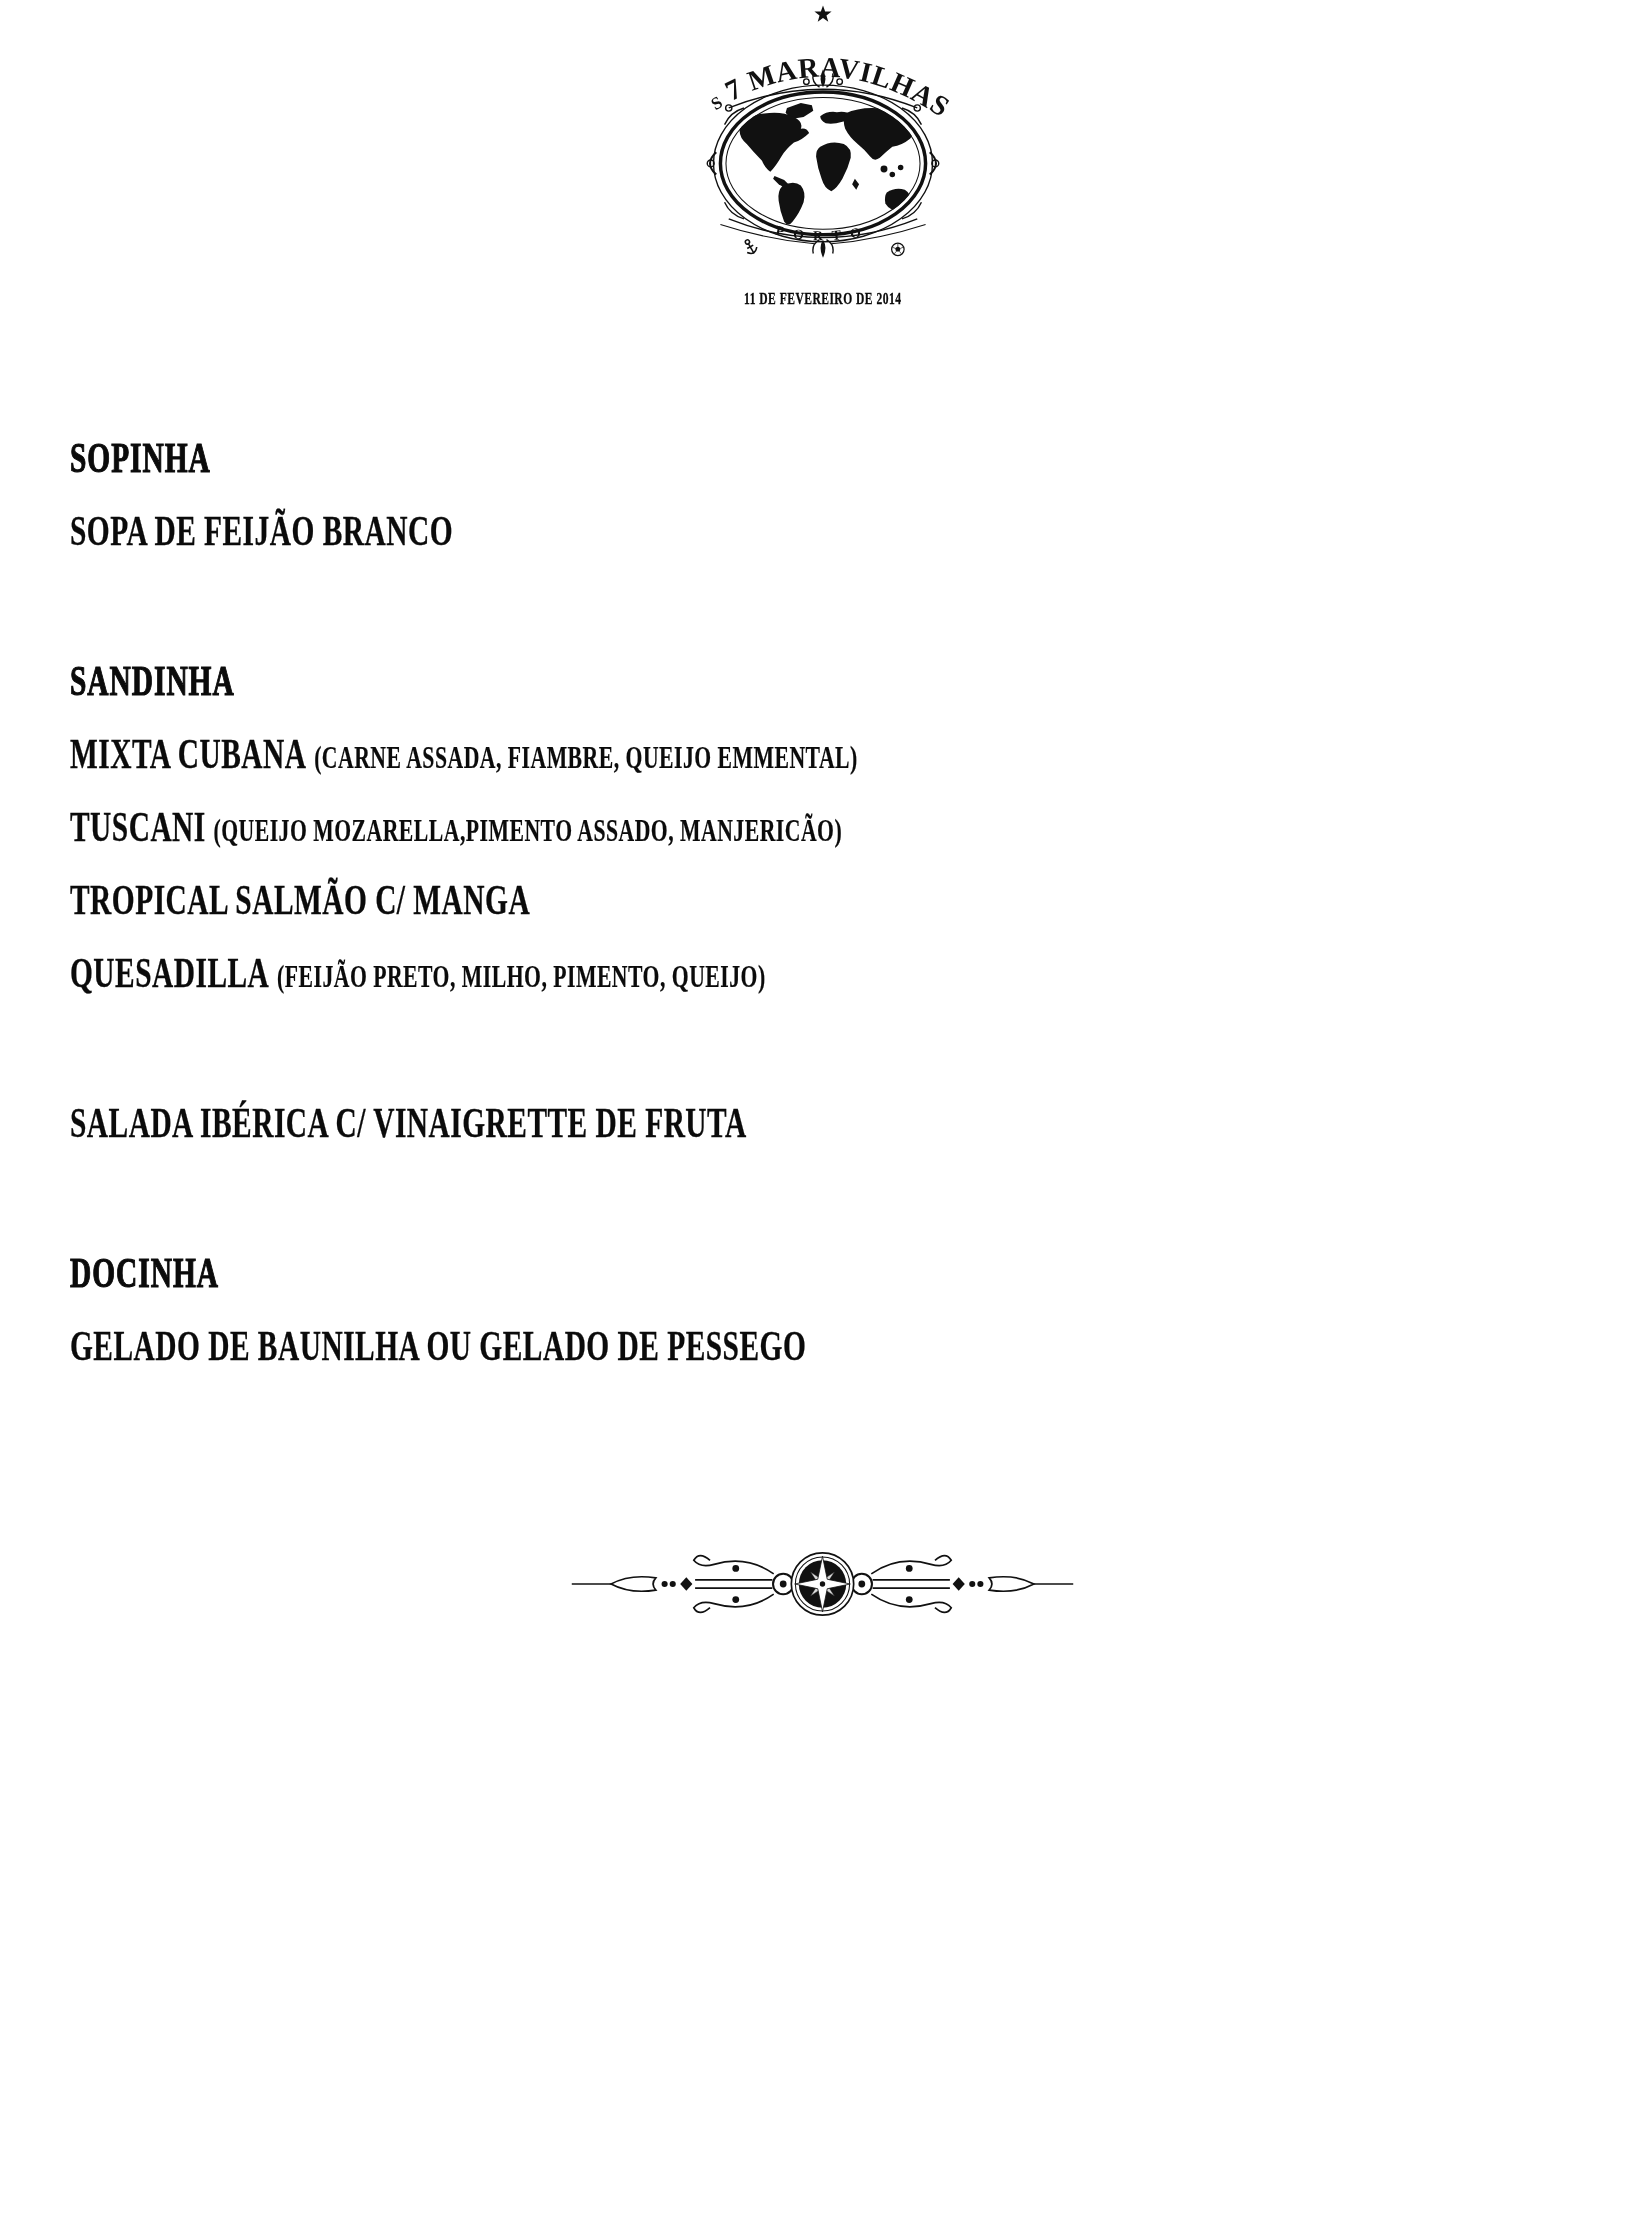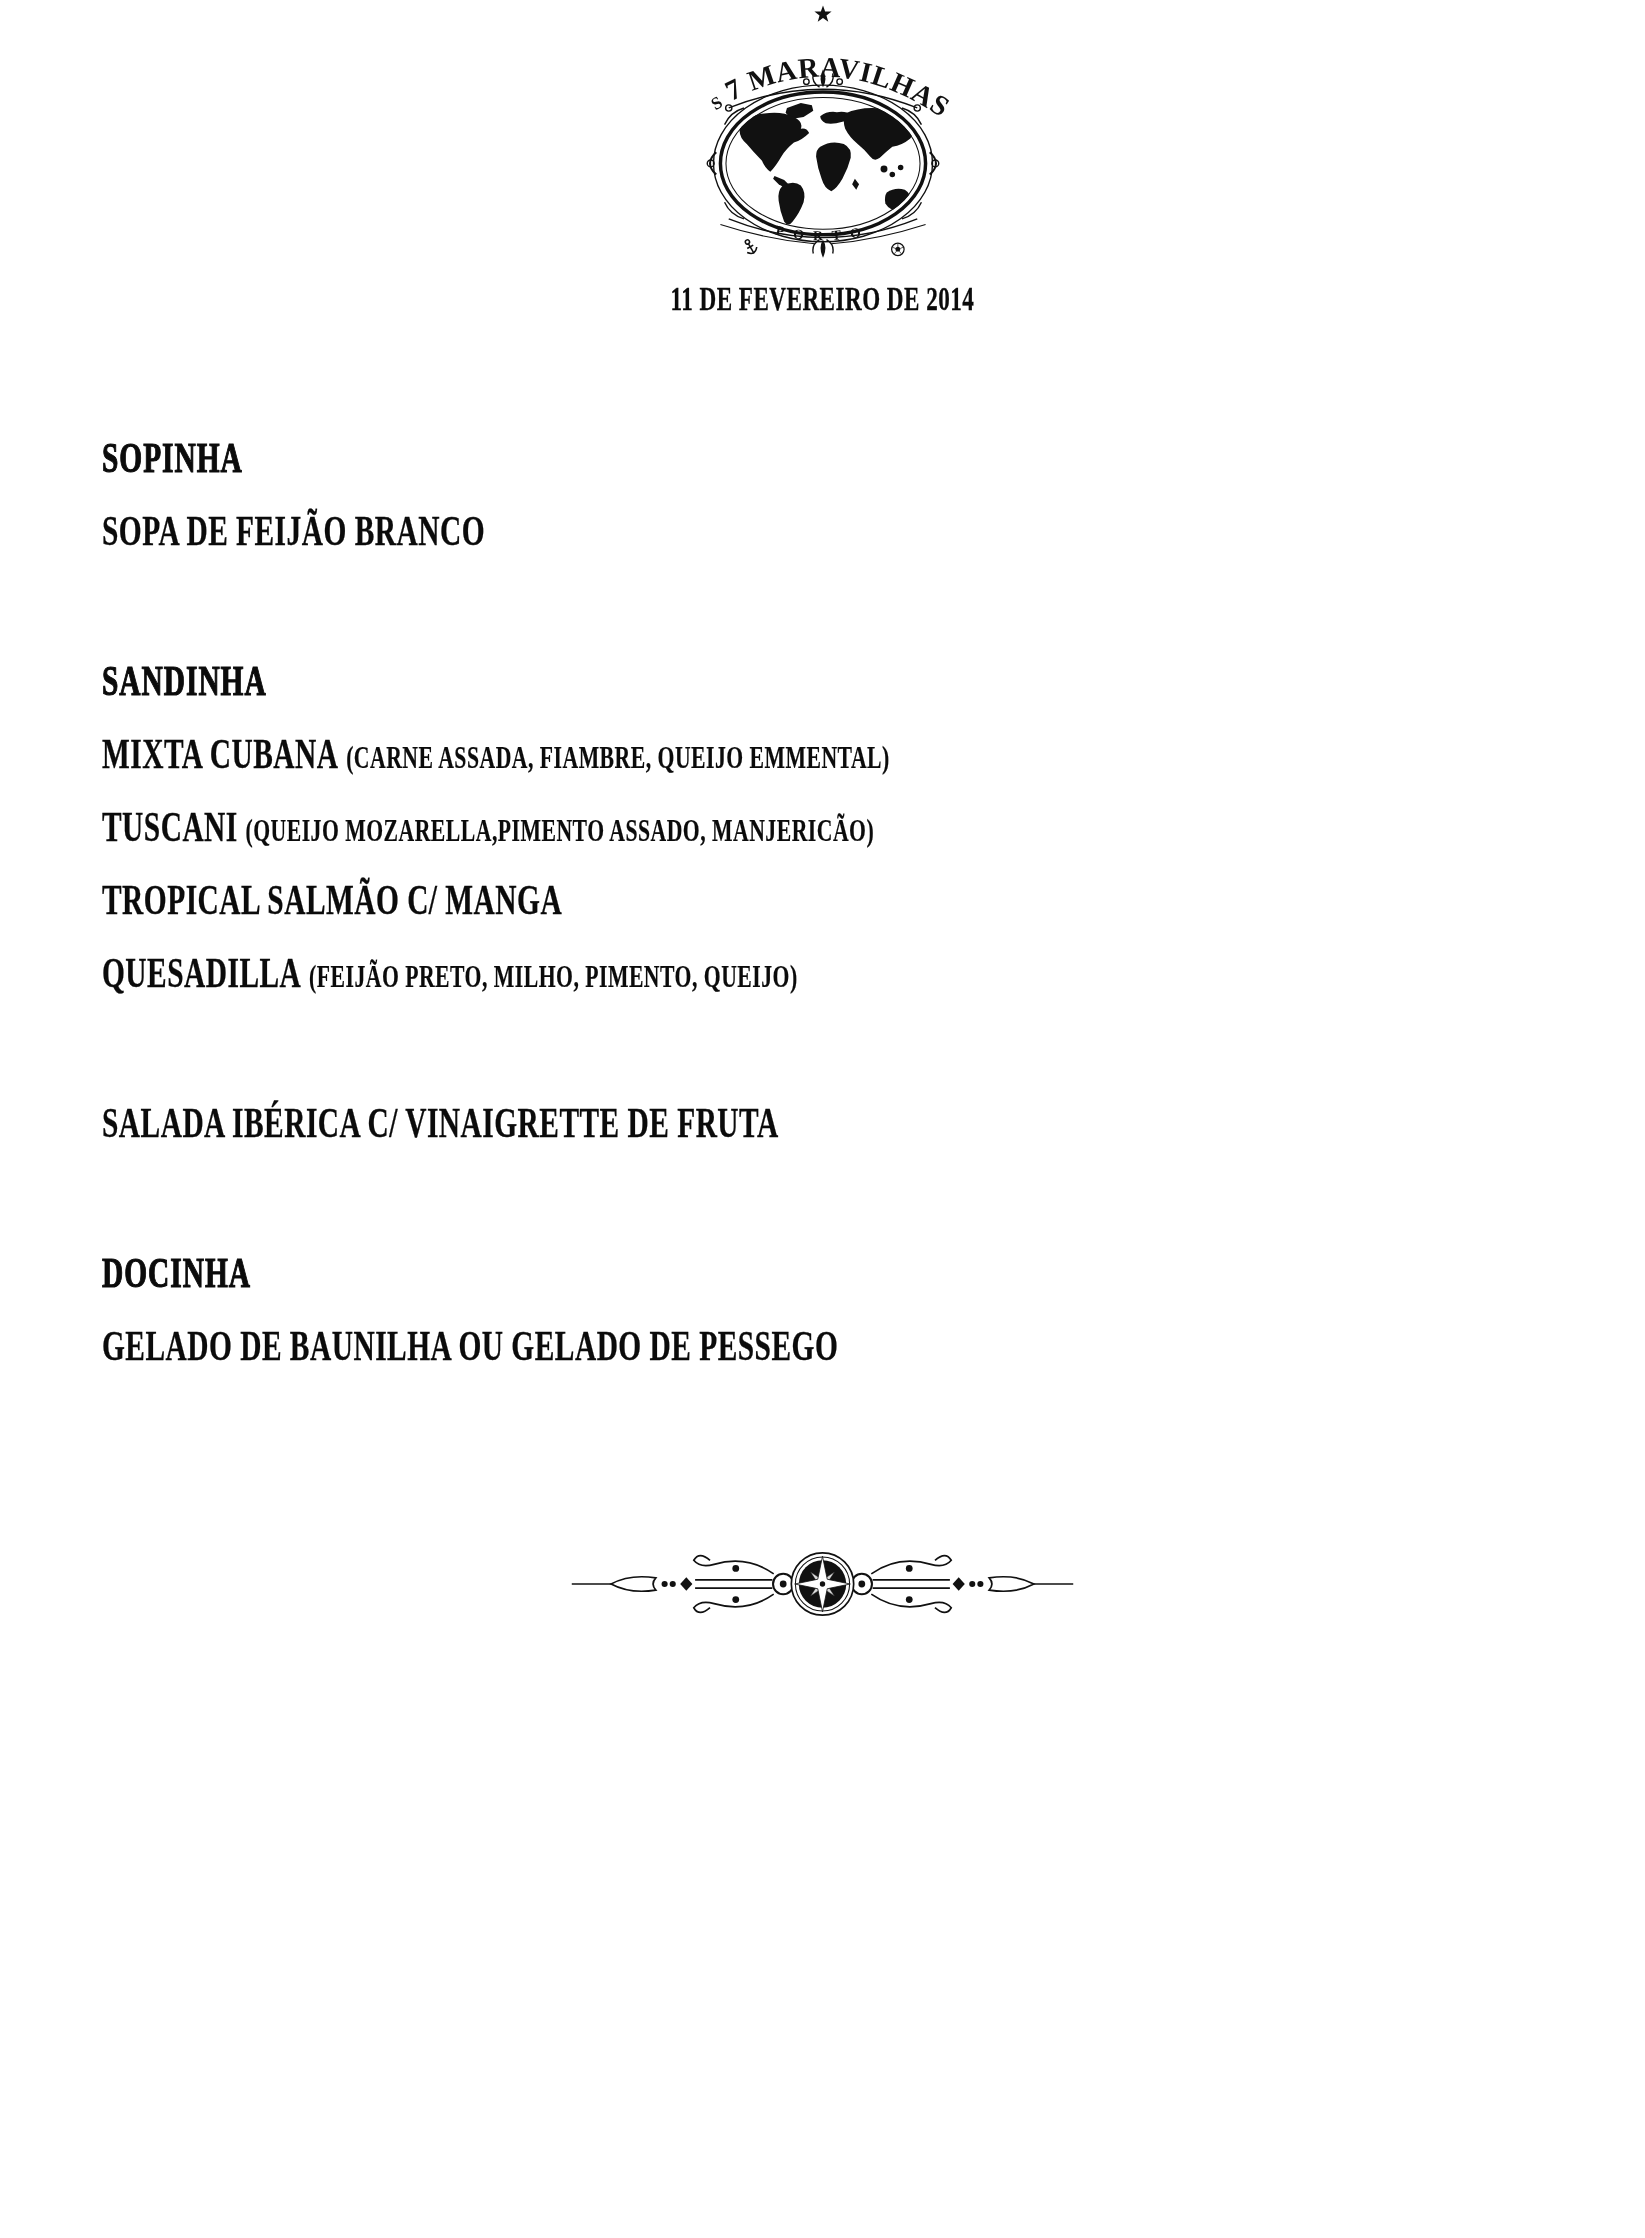--- a/index.html
+++ b/index.html
@@ -11,32 +11,32 @@
     font-family:"Liberation Serif","DejaVu Serif",serif;
     overflow:hidden;
   }
   
   .logo-wrap{width:286px;margin:4.2px auto 0;}
   .logo-wrap svg{display:block;width:286px;height:262px;}
   .date-line{
     margin-top:15.3px;
     text-align:center;
     height:36px;line-height:36px;
-    font-weight:700;font-size:34px;
+    font-weight:700;font-size:17px;
     letter-spacing:0.7px;
   }
   .date-line .scale{
     display:inline-block;
     transform:scaleX(0.68);
     transform-origin:50% 50%;
     -webkit-text-stroke:0.3px #0b0b0b;
     white-space:nowrap;
   }
   
-  .menu{margin-top:104px;padding-left:102px;}
+  .menu{margin-top:104px;padding-left:70px;}
   .section{margin-bottom:77px;}
   .line{
     height:73px;
     display:flex;align-items:center;
     white-space:nowrap;
   }
   .scaleL{
     display:inline-flex;align-items:baseline;
     transform:scaleX(0.70);
     transform-origin:0 50%;

